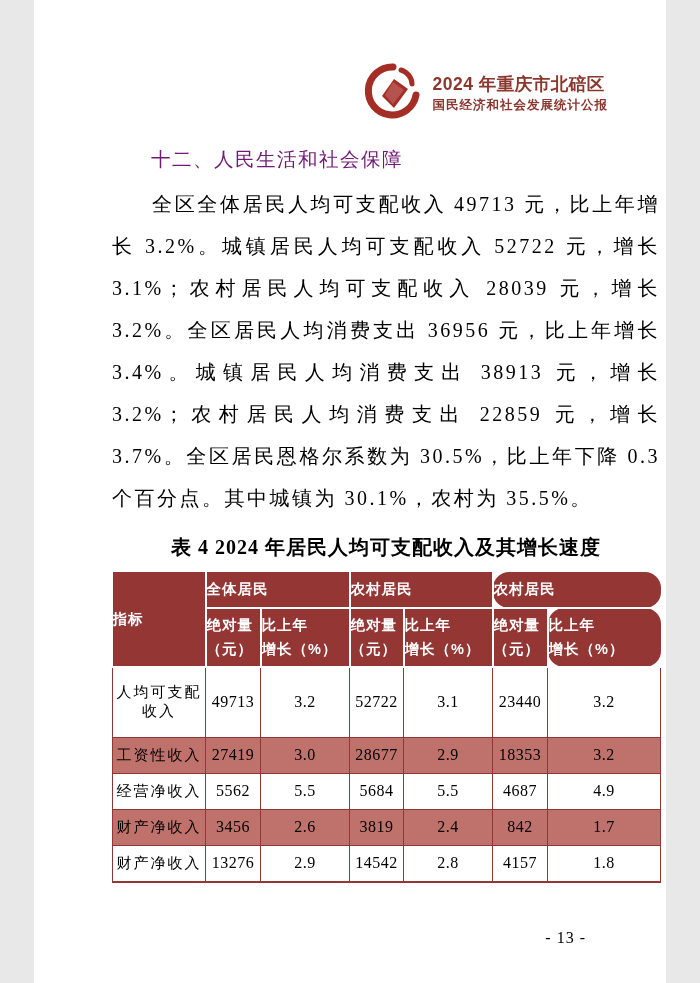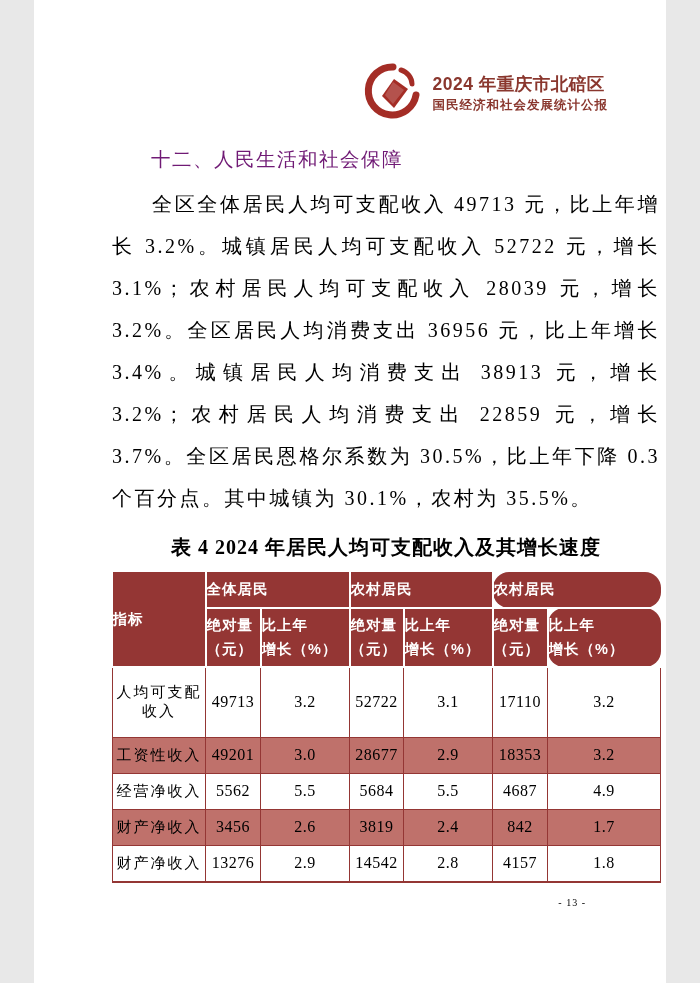--- a/index.html
+++ b/index.html
@@ -59,22 +59,22 @@
     font-size:16px; letter-spacing:.5px; background:#ffffff;
   }
   table.income tbody td.label { font-size:15px; letter-spacing:2px; padding:8px 2px; }
   table.income tbody tr.striped td { background:var(--stripe-bg,#bf716b);margin-top:33px; }
   table.income tbody tr { border-bottom:1px solid var(--border,#943634); }
   table.income { border-bottom:2px solid var(--border,#943634); }
   .rh-70 { height:70px; } .rh-31 { height:31px; } .rh-32 { height:32px; }
   .rh-33 { height:33px; } .rh-35 { height:35px; }
   
   .page-number {
-    position:absolute; top:897px; right:80px;
-    font-size:10px; letter-spacing:1px;
+    position:absolute; top:929px; right:80px;
+    font-size:16px; letter-spacing:1px;
   }
 </style>
 </head>
 <body>
 
 <div class="page" style="--title-red: #8a372e; --logo-red: #a42d26; --table-header-bg: #943634; --stripe-bg: #bf716b; --border: #943634;">
 
   <div class="doc-header">
     <svg class="logo" viewBox="0 0 60 62" aria-hidden="true">
       <path d="M30 5 A 24 24 0 1 0 53 33" fill="none" stroke="#a42d26" stroke-width="7" stroke-linecap="round"></path>
@@ -138,26 +138,26 @@
         </th>
       </tr>
     </thead>
     <tbody>
       <tr class="rh-70">
         <td class="label">人均可支配收入</td>
         <td>49713</td>
         <td>3.2</td>
         <td>52722</td>
         <td>3.1</td>
-        <td>17110</td>
+        <td>23440</td>
         <td>3.2</td>
       </tr>
       <tr class="rh-31 striped">
         <td class="label">工资性收入</td>
-        <td>49201</td>
+        <td>27419</td>
         <td>3.0</td>
         <td>28677</td>
         <td>2.9</td>
         <td>18353</td>
         <td>3.2</td>
       </tr>
       <tr class="rh-32">
         <td class="label">经营净收入</td>
         <td>5562</td>
         <td>5.5</td>

